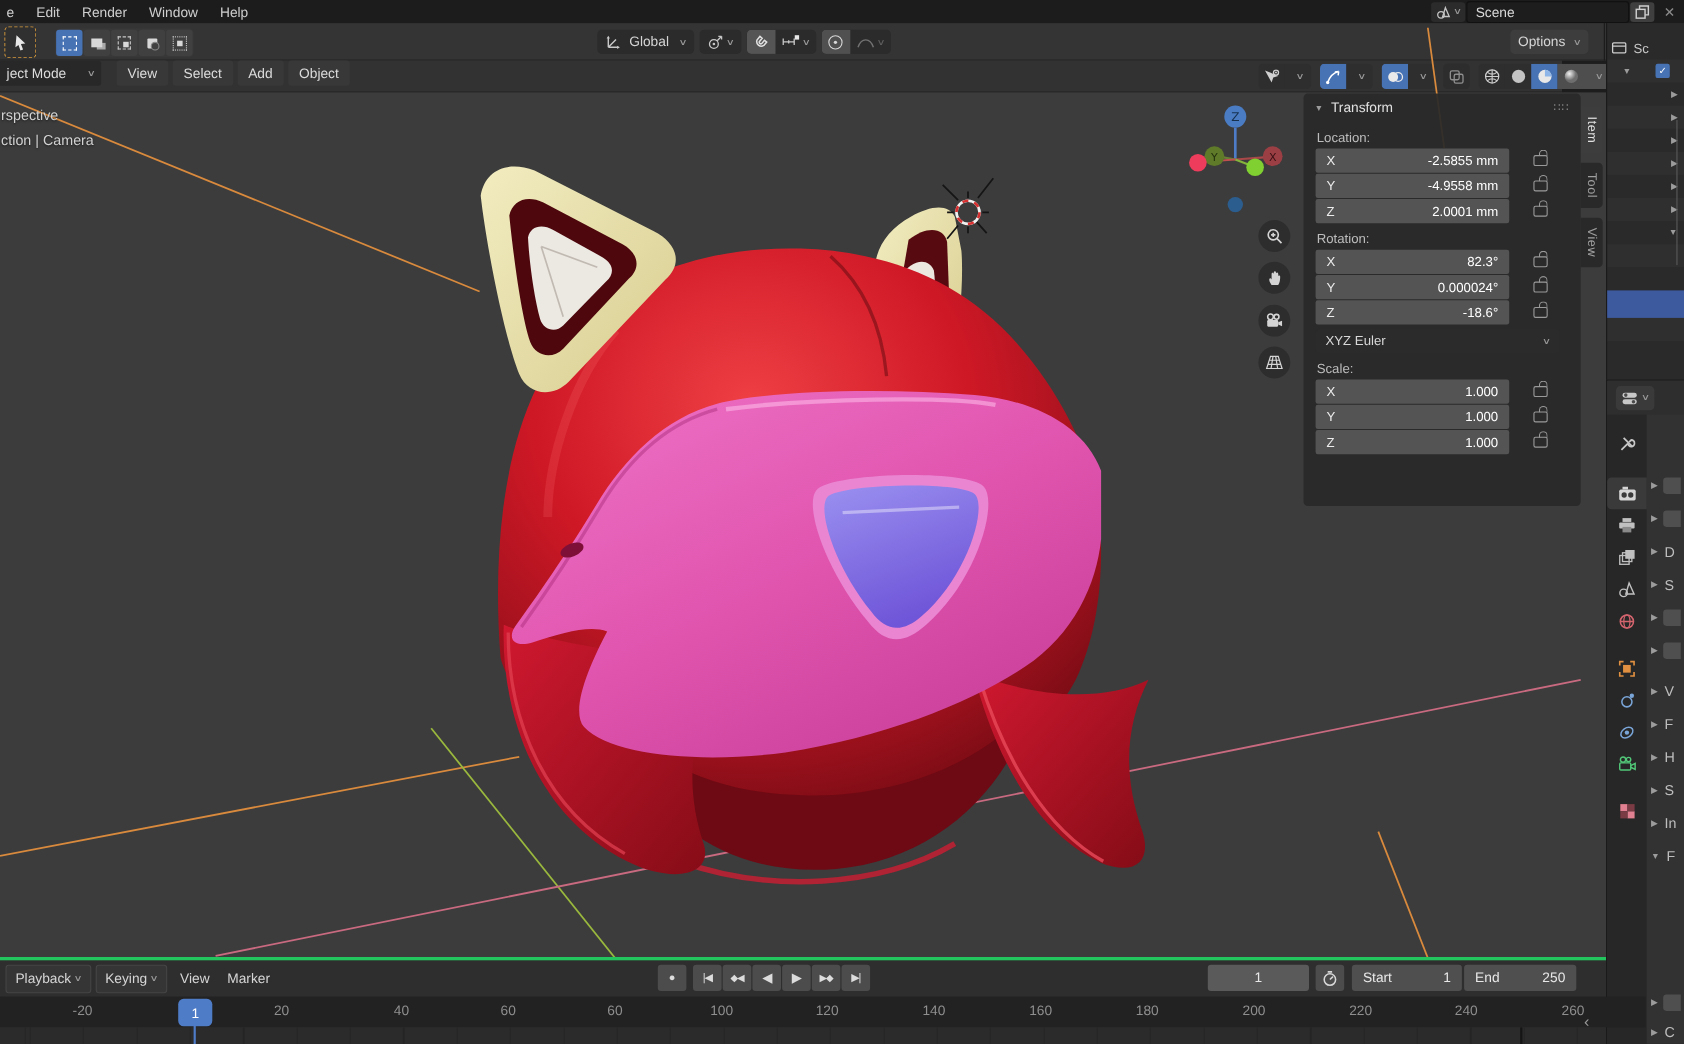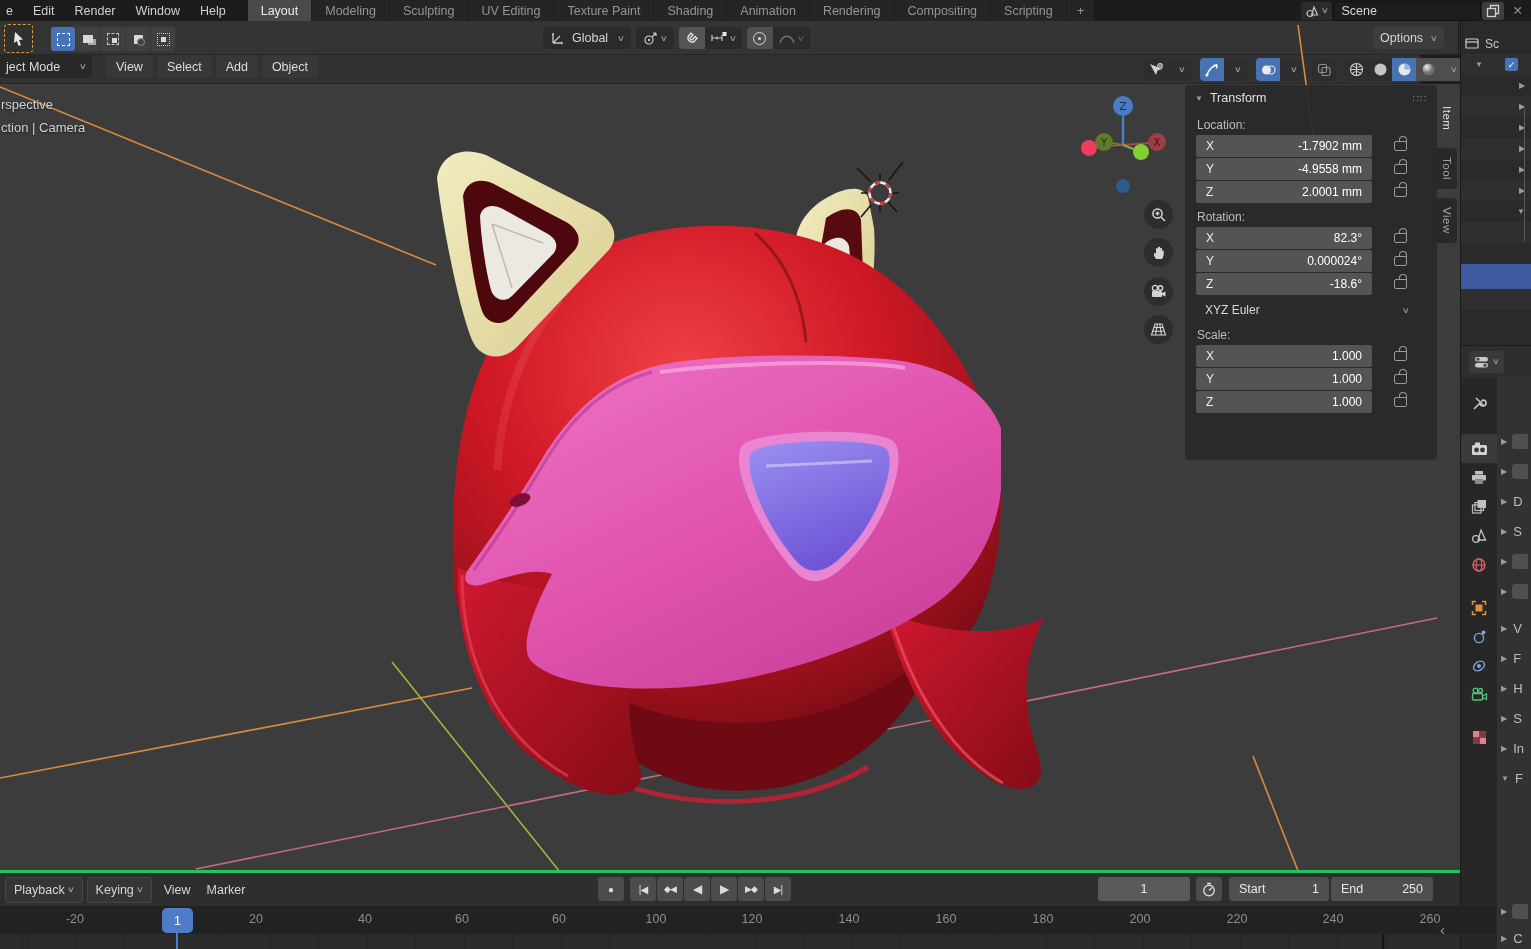--- a/index.html
+++ b/index.html
@@ -85,33 +85,20 @@
 <body>
 
 <div id="root">
 
   <div id="row1">
     <div class="menu-item" style="padding-left:6px;">e</div>
     <div class="menu-item">Edit</div>
     <div class="menu-item">Render</div>
     <div class="menu-item">Window</div>
     <div class="menu-item">Help</div>
-    <div class="ws-tabs">
-      <div class="ws-tab active">Layout</div>
-      <div class="ws-tab">Modeling</div>
-      <div class="ws-tab">Sculpting</div>
-      <div class="ws-tab">UV Editing</div>
-      <div class="ws-tab">Texture Paint</div>
-      <div class="ws-tab">Shading</div>
-      <div class="ws-tab">Animation</div>
-      <div class="ws-tab">Rendering</div>
-      <div class="ws-tab">Compositing</div>
-      <div class="ws-tab">Scripting</div>
-      <div class="ws-add">+</div>
-    </div>
     <div id="scene-cluster">
       <div class="mini-btn">
         <span>
           <svg width="14" height="14" viewBox="0 0 14 14">
               <circle cx="5" cy="9.5" r="3" fill="none" stroke="#c4c4c4" stroke-width="1.2"></circle>
               <path d="M9,3 L12.5,11 L6.5,11 Z" fill="none" stroke="#c4c4c4" stroke-width="1.2"></path>
             </svg>
         </span>
         <span class="chev">∨</span>
       </div>
@@ -472,21 +459,21 @@
     <div id="npanel-header">
       <span class="tri" style="margin-right:7px;">▼</span>
       <span>Transform</span>
       <span style="margin-left:auto;color:#8a8a8a;font-size:10px;letter-spacing:1px;">∷∷</span>
     </div>
     <div class="npad">
       <div class="nlabel">Location:</div>
       <div class="frow">
         <div class="fld">
             <span class="fax">X</span>
-            <span class="fval">-1.7902 mm</span>
+            <span class="fval">-2.5855 mm</span>
           </div>
         <div class="lockwrap">
             <div class="lock"></div>
           </div>
       </div>
       <div class="frow">
         <div class="fld">
             <span class="fax">Y</span>
             <span class="fval">-4.9558 mm</span>
           </div>

